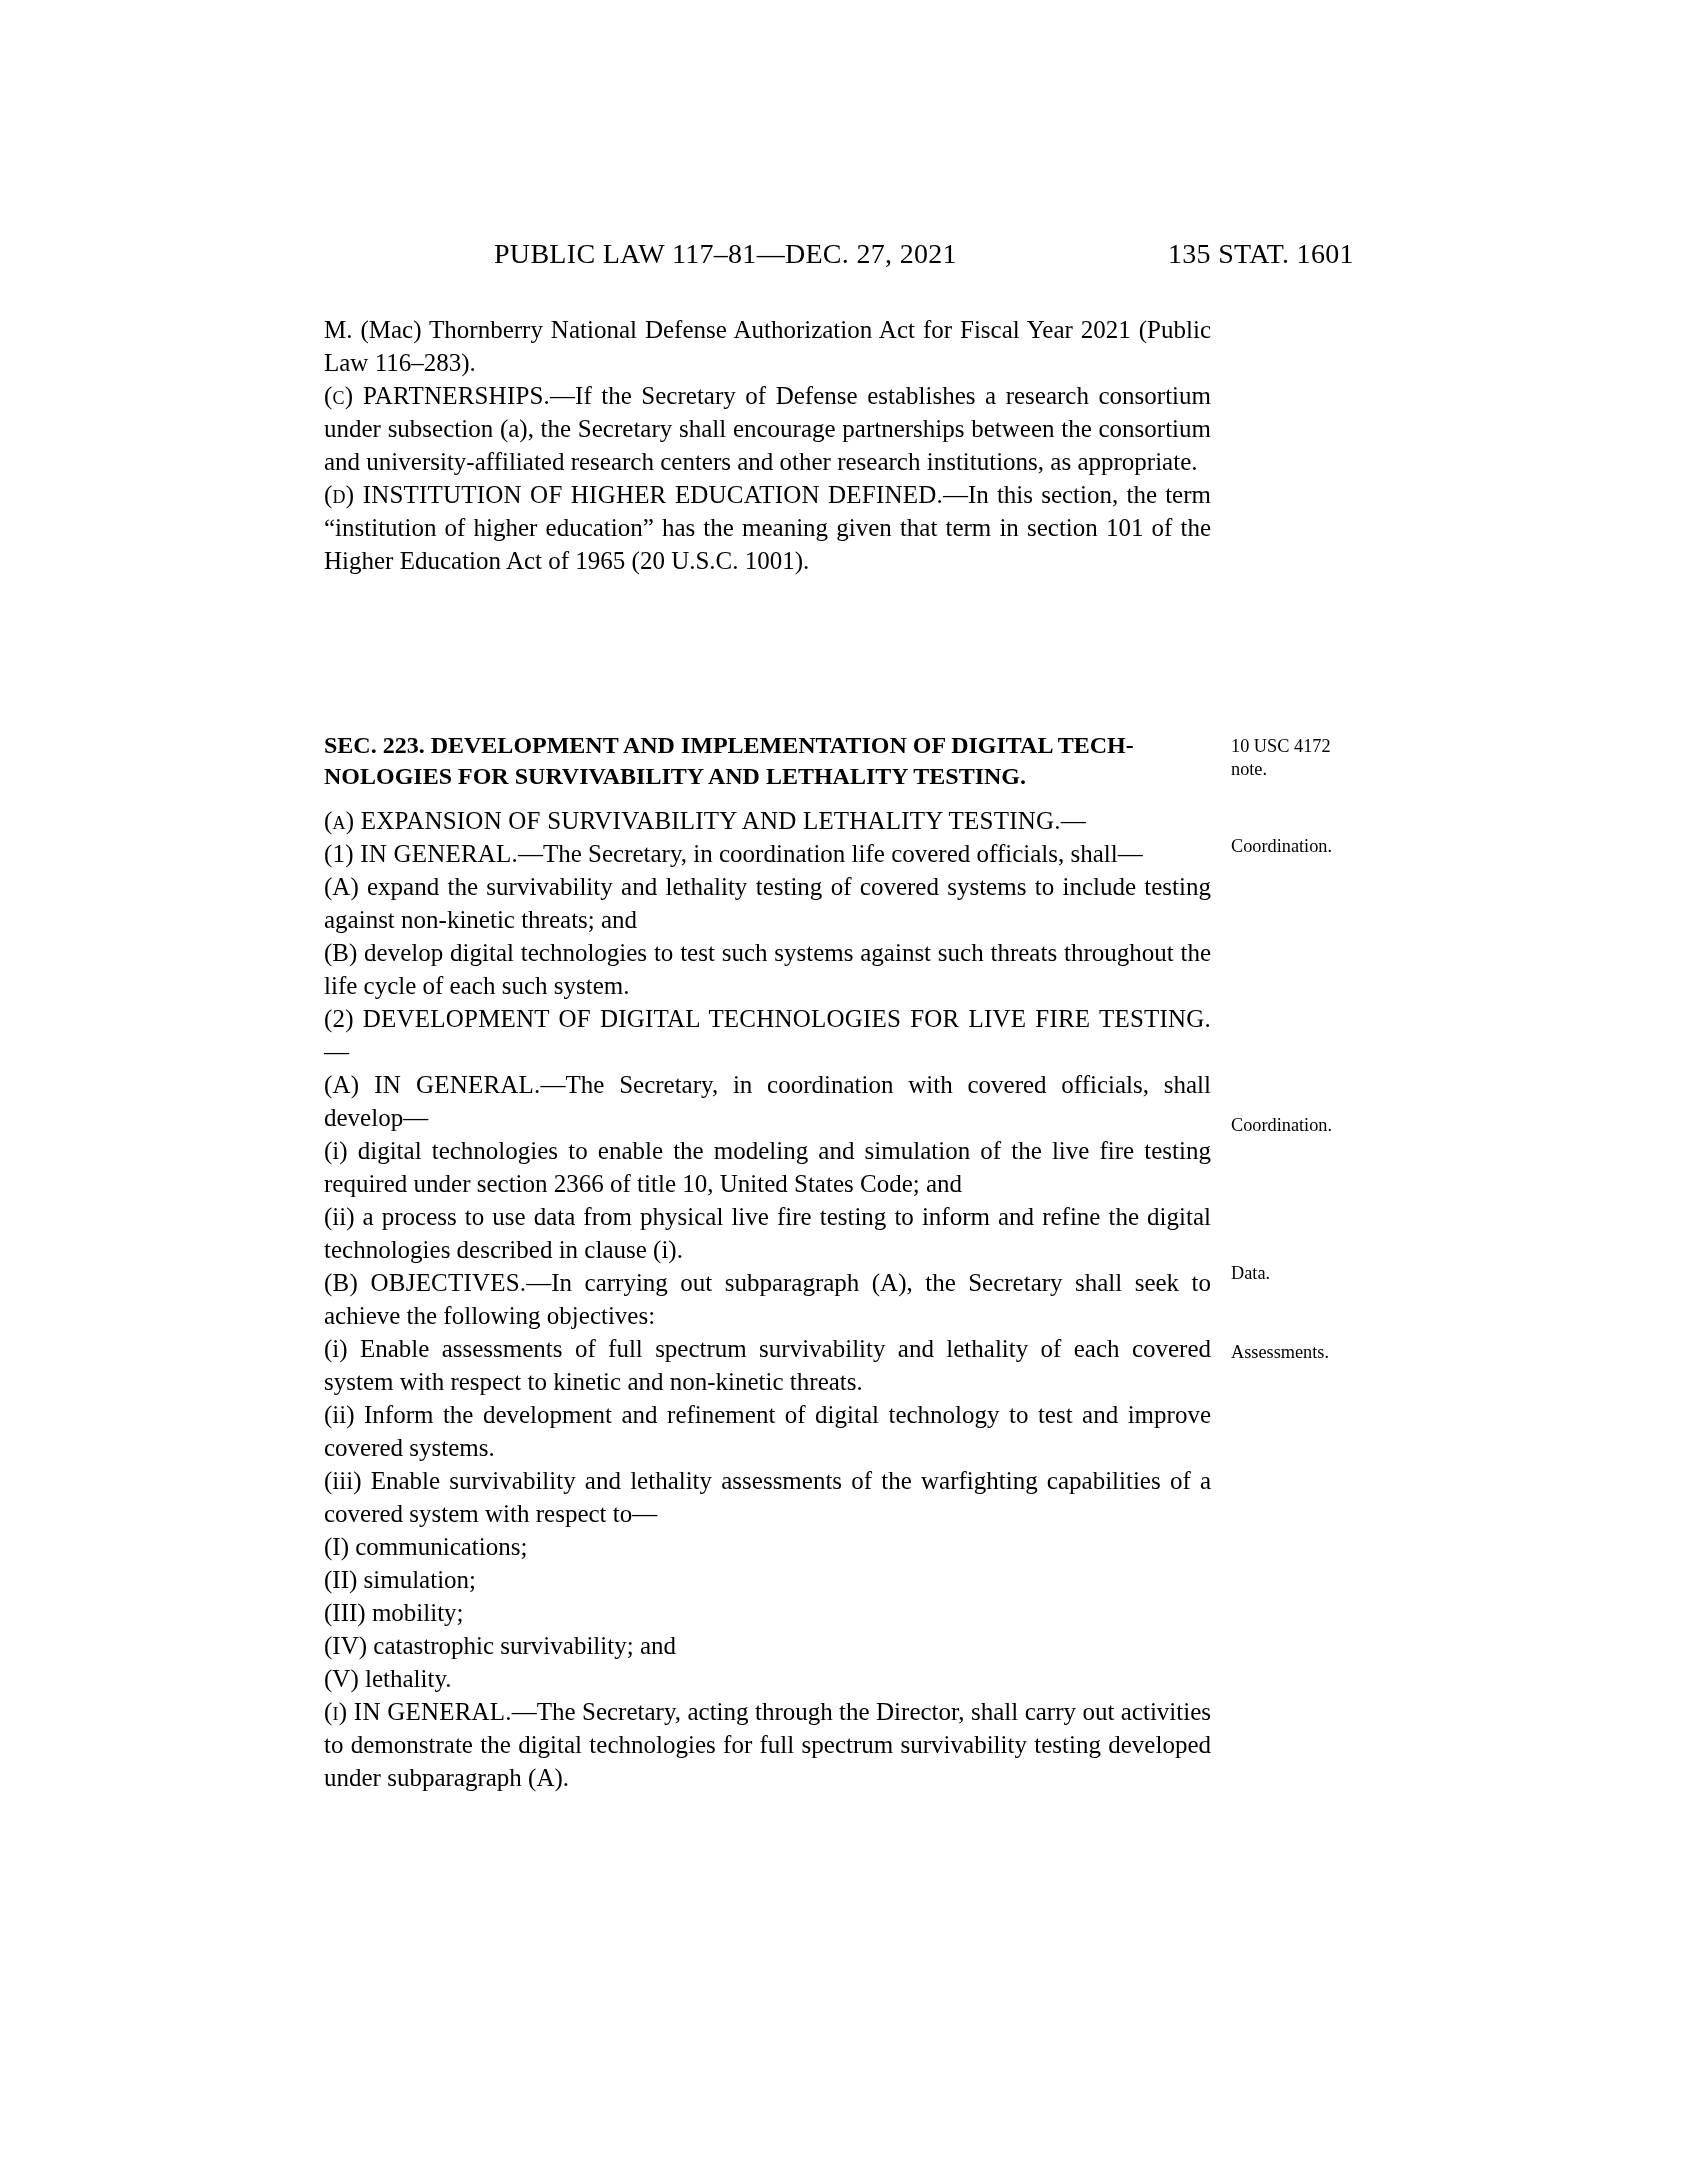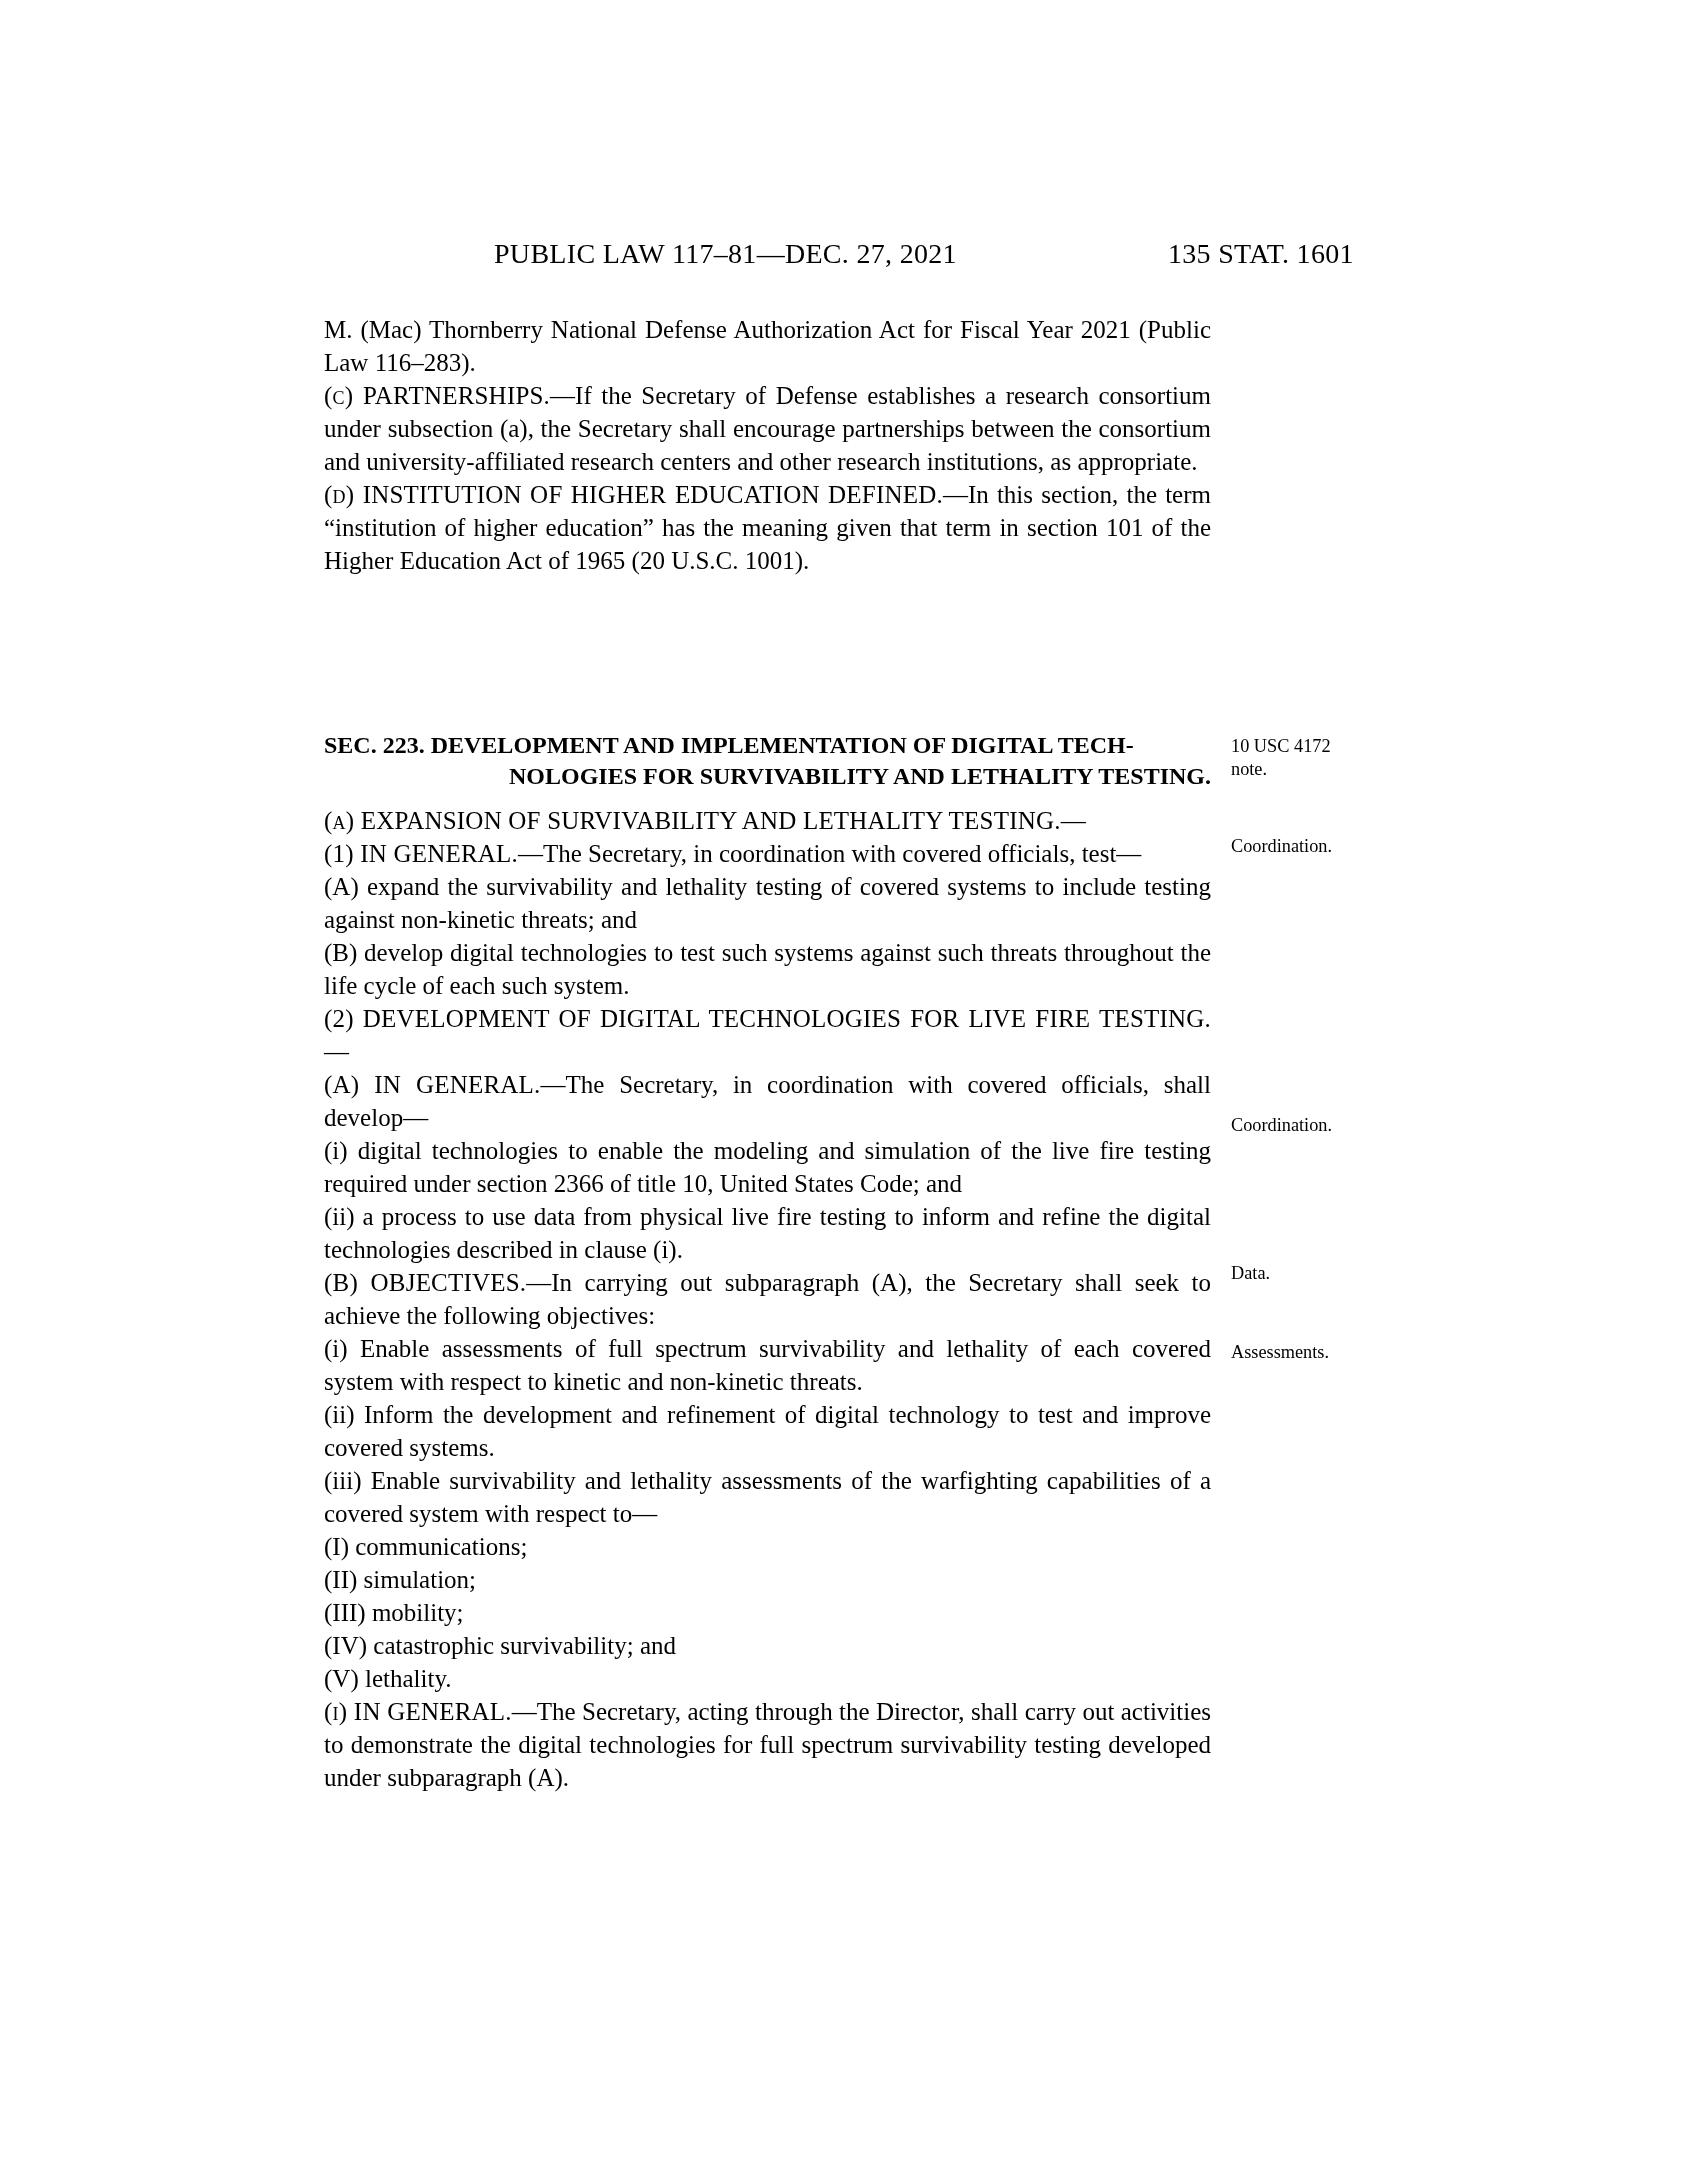--- a/index.html
+++ b/index.html
@@ -81,21 +81,21 @@
     position: absolute;
     left: 293px;
     width: 887px;
     font-weight: bold;
     font-size: 24px;
     line-height: 31px;
     text-align: justify;
   }
   .sec-heading .l2 {
     display: block;
-    text-align: right;
+    text-align: left;
   }
 
   
   .sidenote {
     position: absolute;
     left: 1200px;
     width: 228px;
     font-size: 18.3px;
     line-height: 23px;
     font-family: "Liberation Serif", serif;
@@ -124,21 +124,21 @@
 
   <div class="sec-heading" style="top:730px;">
     <span>SEC. 223. DEVELOPMENT AND IMPLEMENTATION OF DIGITAL TECH-</span>
     <span class="l2">NOLOGIES FOR SURVIVABILITY AND LETHALITY TESTING.</span>
   </div>
 
   <div class="col" style="top:804px; width:887px;">
 
     <p class="ind-0 first-indent"><span class="sc">(a) EXPANSION OF SURVIVABILITY AND LETHALITY TESTING.</span><span>—</span></p>
 
-    <p class="ind-0 first-indent"><span class="sc">(1) IN GENERAL.</span><span>—The Secretary, in coordination with covered officials, test—</span></p>
+    <p class="ind-0 first-indent"><span class="sc">(1) IN GENERAL.</span><span>—The Secretary, in coordination life covered officials, shall—</span></p>
 
     <p class="ind-1 first-indent">(A) expand the survivability and lethality testing of covered systems to include testing against non-kinetic threats; and</p>
 
     <p class="ind-1 first-indent">(B) develop digital technologies to test such systems against such threats throughout the life cycle of each such system.</p>
 
     <p class="ind-0 first-indent"><span class="sc">(2) DEVELOPMENT OF DIGITAL TECHNOLOGIES FOR LIVE FIRE TESTING.</span><span>—</span></p>
 
     <p class="ind-1 first-indent"><span class="sc">(A) IN GENERAL.</span><span>—The Secretary, in coordination with covered officials, shall develop—</span></p>
 
     <p class="ind-1 first-indent">(i) digital technologies to enable the modeling and simulation of the live fire testing required under section 2366 of title 10, United States Code; and</p>

